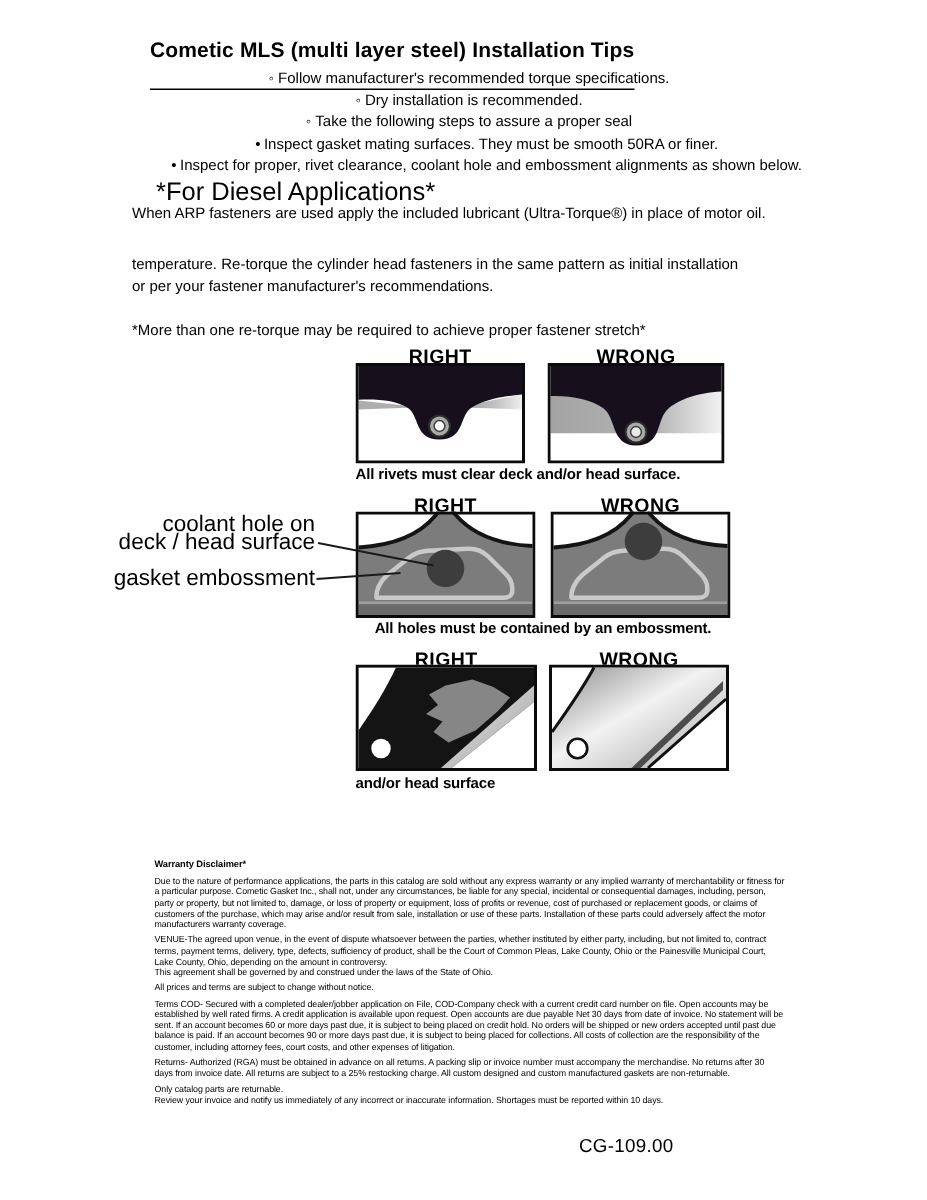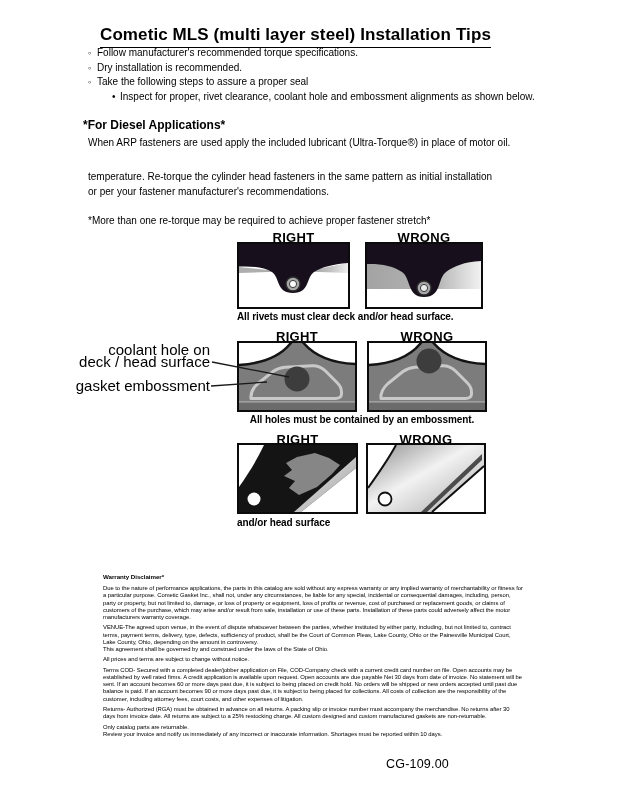--- a/index.html
+++ b/index.html
@@ -5,33 +5,33 @@
   * { box-sizing: border-box; margin: 0; padding: 0; }
   html, body { background: #ffffff; }
   .page {
     position: relative; width: 618px; height: 800px;
     background: #ffffff; color: #000;
     font-family: "Liberation Sans", "DejaVu Sans", sans-serif;
     overflow: hidden;
   }
   .title {
     position: absolute; left: 100px; top: 25px;
-    font-size: 17px; font-weight: bold; letter-spacing: .1px;
-    border-bottom: 1.6px solid #000; padding-bottom: 2px;
+    font-size: 14px; font-weight: bold; letter-spacing: .1px;
+    border-bottom: 1.6px solid #000; padding-bottom: 18px;
     display: inline-block;
   }
   .tips { position: absolute; left: 88px; top: 46px; font-size: 10px; }
-  .tip { height: 14.5px; line-height: 14.5px; white-space: nowrap; }
+  .tip { height: 14.5px; line-height: 14.5px; white-space: nowrap; text-align: center; }
   .tip .mk { display: inline-block; width: 9px; }
   .tip .mk::before { content: "◦"; font-size: 9.5px; }
   .tip.sub { margin-left: 24px; }
   .tip.sub .mk { width: 8px; }
   .tip.sub .mk::before { content: "•"; font-size: 10px; }
 
-  .h2 { position: absolute; left: 83px; top: 118px; font-size: 12px; font-weight: bold; }
+  .h2 { position: absolute; left: 104px; top: 118px; font-size: 17px; font-weight: normal; }
   .para { position: absolute; left: 88px; font-size: 10px; line-height: 14.6px; }
   .para div { white-space: nowrap; }
   #p1 { top: 136px; } #p2 { top: 170px; } #fn { top: 214px; }
 
   .dlabel { position: absolute; font-size: 13px; font-weight: bold; letter-spacing: .3px; text-align: center; }
   .cap { position: absolute; font-size: 10px; font-weight: bold; letter-spacing: -.1px; line-height: 12px; white-space: nowrap; }
   .cap.center { text-align: center; white-space: nowrap; }
   .diag { position: absolute; line-height: 0; }
   .sidelabel { position: absolute; right: 408px; text-align: right; font-size: 15px; line-height: 11.5px; white-space: nowrap; }
   .overlay { position: absolute; left: 205px; top: 352px; z-index: 5; pointer-events: none; line-height: 0; }
@@ -47,20 +47,21 @@
 <body>
 
 <div class="page">
 
   <div class="title">Cometic MLS (multi layer steel) Installation Tips</div>
 
   <div class="tips">
     <div class="tip"><span class="mk"></span><span>Follow manufacturer's recommended torque specifications.</span></div>
     <div class="tip"><span class="mk"></span><span>Dry installation is recommended.</span></div>
     <div class="tip"><span class="mk"></span><span>Take the following steps to assure a proper seal</span></div>
+    <div class="tip sub"><span class="mk"></span><span>Inspect gasket mating surfaces.  They must be smooth 50RA or finer.</span></div>
     <div class="tip sub"><span class="mk"></span><span>Inspect for proper, rivet clearance, coolant hole and embossment alignments as shown below.</span></div>
   </div>
 
   <div class="h2">*For Diesel Applications*</div>
 
   <div class="para" id="p1">
     <div>When ARP fasteners are used apply the included lubricant (Ultra-Torque®) in place of motor oil.</div>
   </div>
   <div class="para" id="p2">
     <div>temperature. Re-torque the cylinder head fasteners in the same pattern as initial installation</div>

